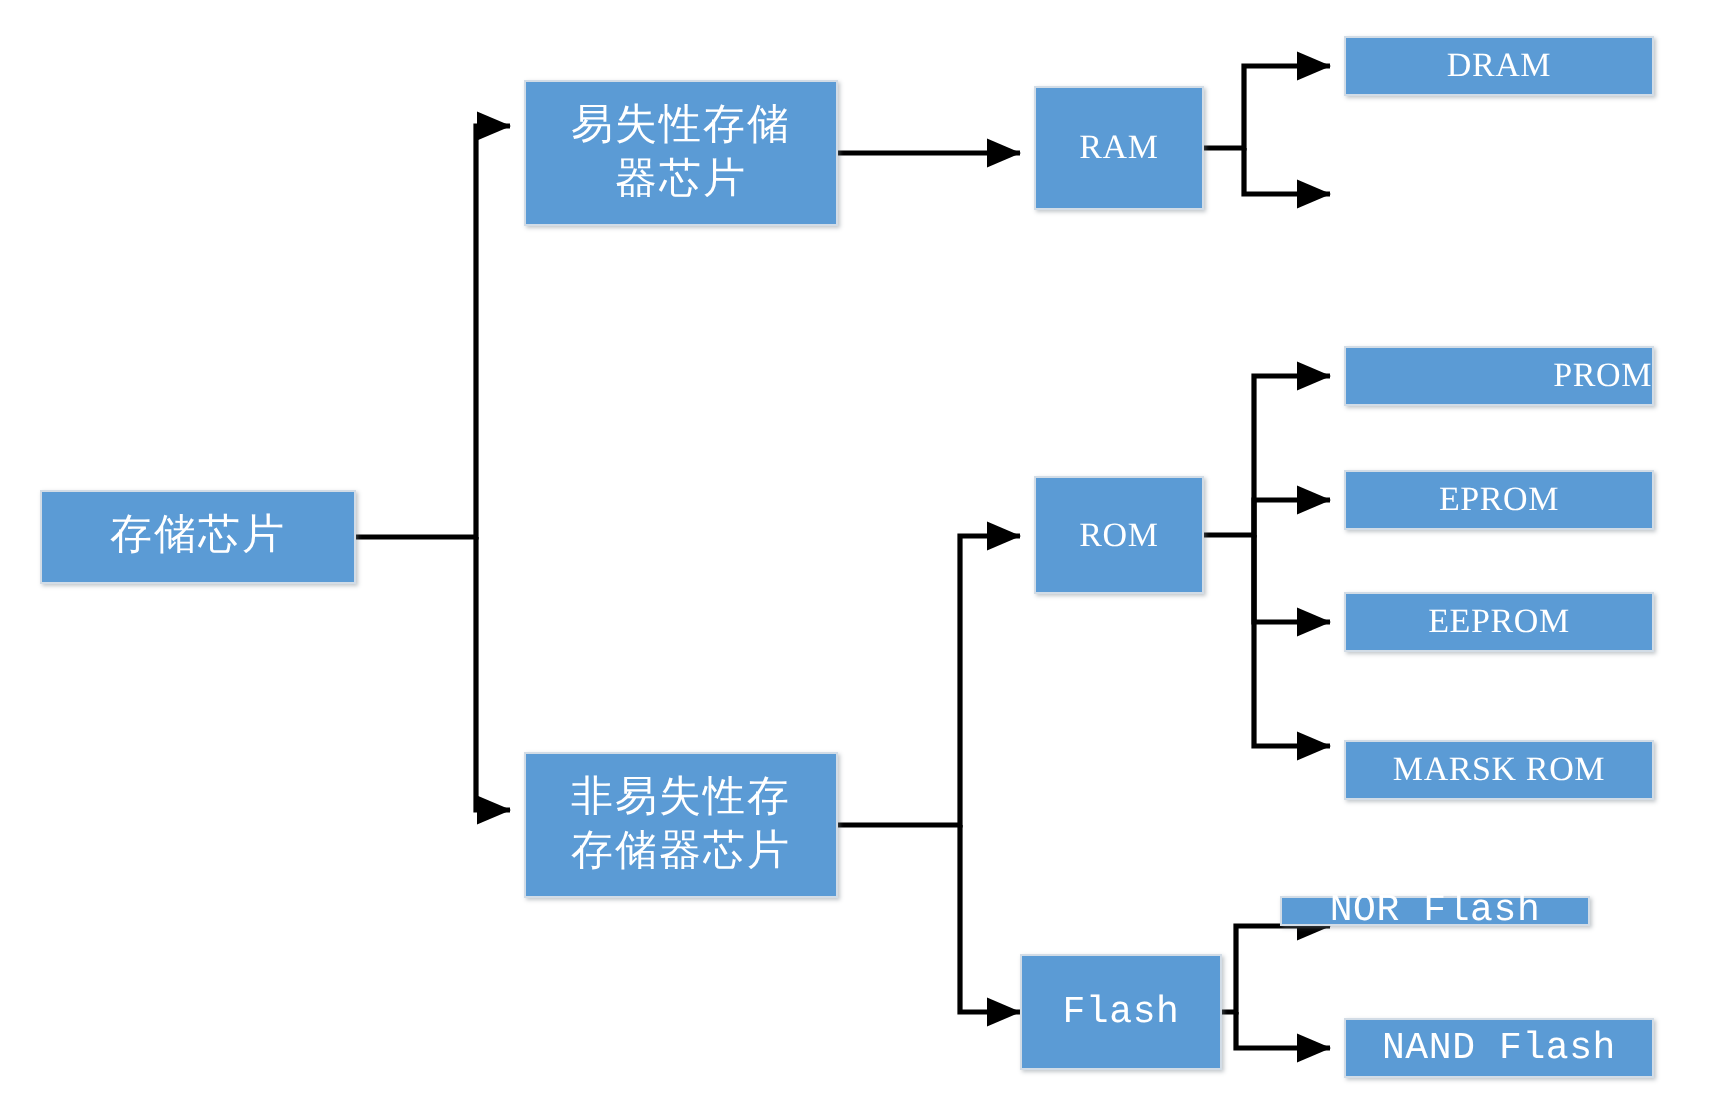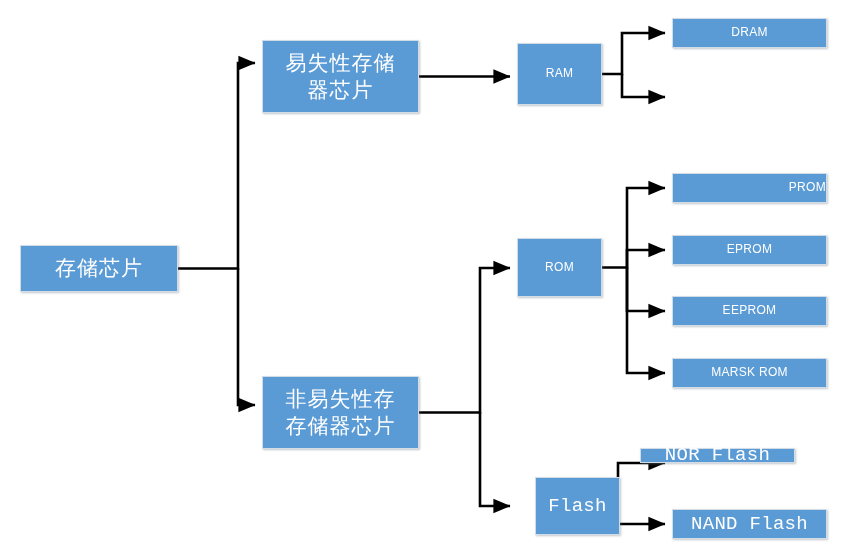--- a/index.html
+++ b/index.html
@@ -45,22 +45,22 @@
     display: block;
     width: 100%;
     white-space: pre-line;
   }
   .cjk {
     font-family: "Liberation Sans", sans-serif;
     font-size: 21px;
     letter-spacing: 1px;
   }
   .serif {
-    font-family: Liberation Sans, sans-serif;
-    font-size: 12px;
+    font-family: Liberation Serif, serif;
+    font-size: 17px;
   }
   .mono {
     font-family: "Liberation Mono", monospace;
     font-size: 19px;
   }
 </style>
 </head>
 <body>
 
 <div id="canvas">
@@ -107,42 +107,42 @@
   </div>
 
   <div class="node" style="left:517px; top:43px; width:85px; height:62px;">
     <span class="node-label serif">RAM</span>
   </div>
 
   <div class="node" style="left:517px; top:238px; width:85px; height:59px;">
     <span class="node-label serif">ROM</span>
   </div>
 
-  <div class="node" style="left:535px; top:477px; width:85px; height:58px;">
+  <div class="node" style="left:510px; top:477px; width:101px; height:58px;">
     <span class="node-label mono">Flash</span>
   </div>
 
   <div class="node" style="left:672px; top:18px; width:155px; height:30px;">
     <span class="node-label serif">DRAM</span>
   </div>
 
 
   <div class="node" style="left:672px; top:173px; width:155px; height:30px;text-align:right;">
     <span class="node-label serif">PROM</span>
   </div>
 
   <div class="node" style="left:672px; top:235px; width:155px; height:30px;justify-content:center;">
     <span class="node-label serif">EPROM</span>
   </div>
 
   <div class="node" style="left:672px; top:296px; width:155px; height:30px;">
     <span class="node-label serif">EEPROM</span>
   </div>
 
-  <div class="node" style="left:672px; top:358px; width:155px; height:30px;">
+  <div class="node" style="left:672px; top:370px; width:155px; height:30px;">
     <span class="node-label serif">MARSK  ROM</span>
   </div>
 
   <div class="node" style="left:640px; top:448px; width:155px; height:15px;">
     <span class="node-label mono">NOR Flash</span>
   </div>
 
   <div class="node" style="left:672px; top:509px; width:155px; height:30px;">
     <span class="node-label mono">NAND Flash</span>
   </div>

